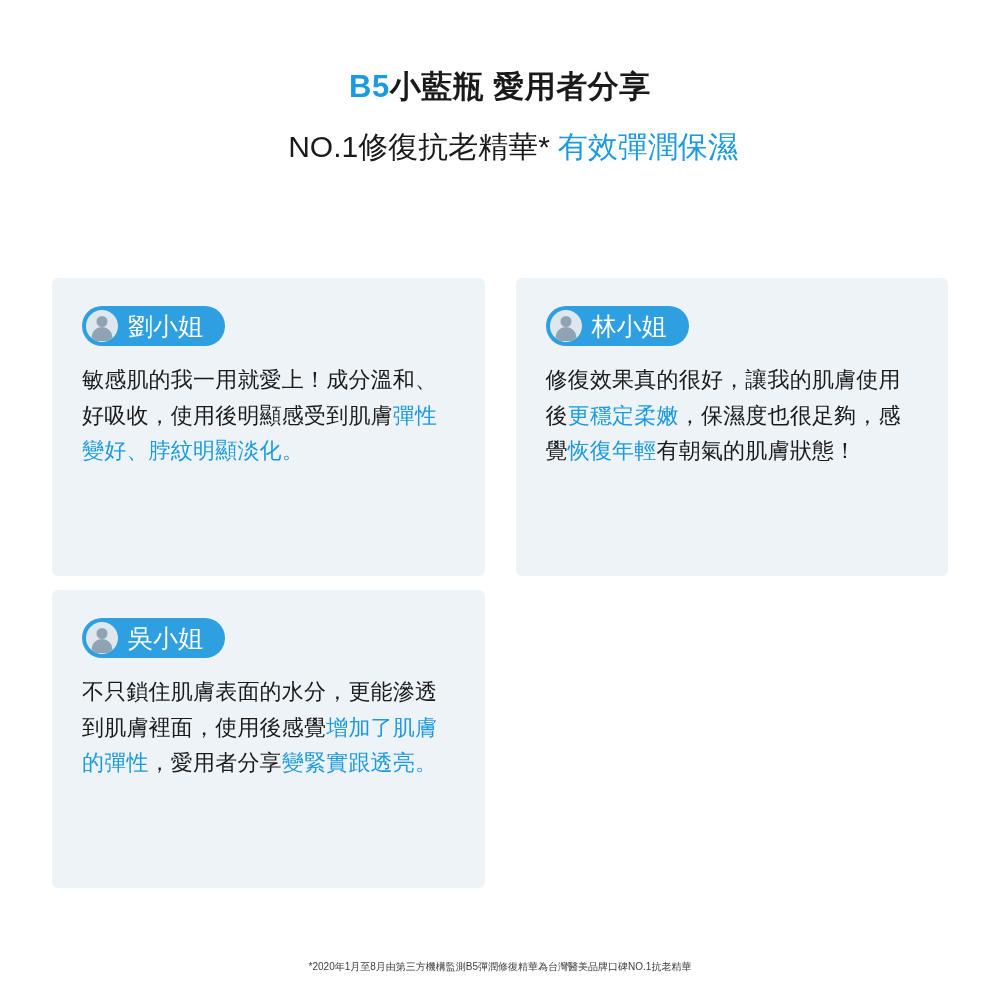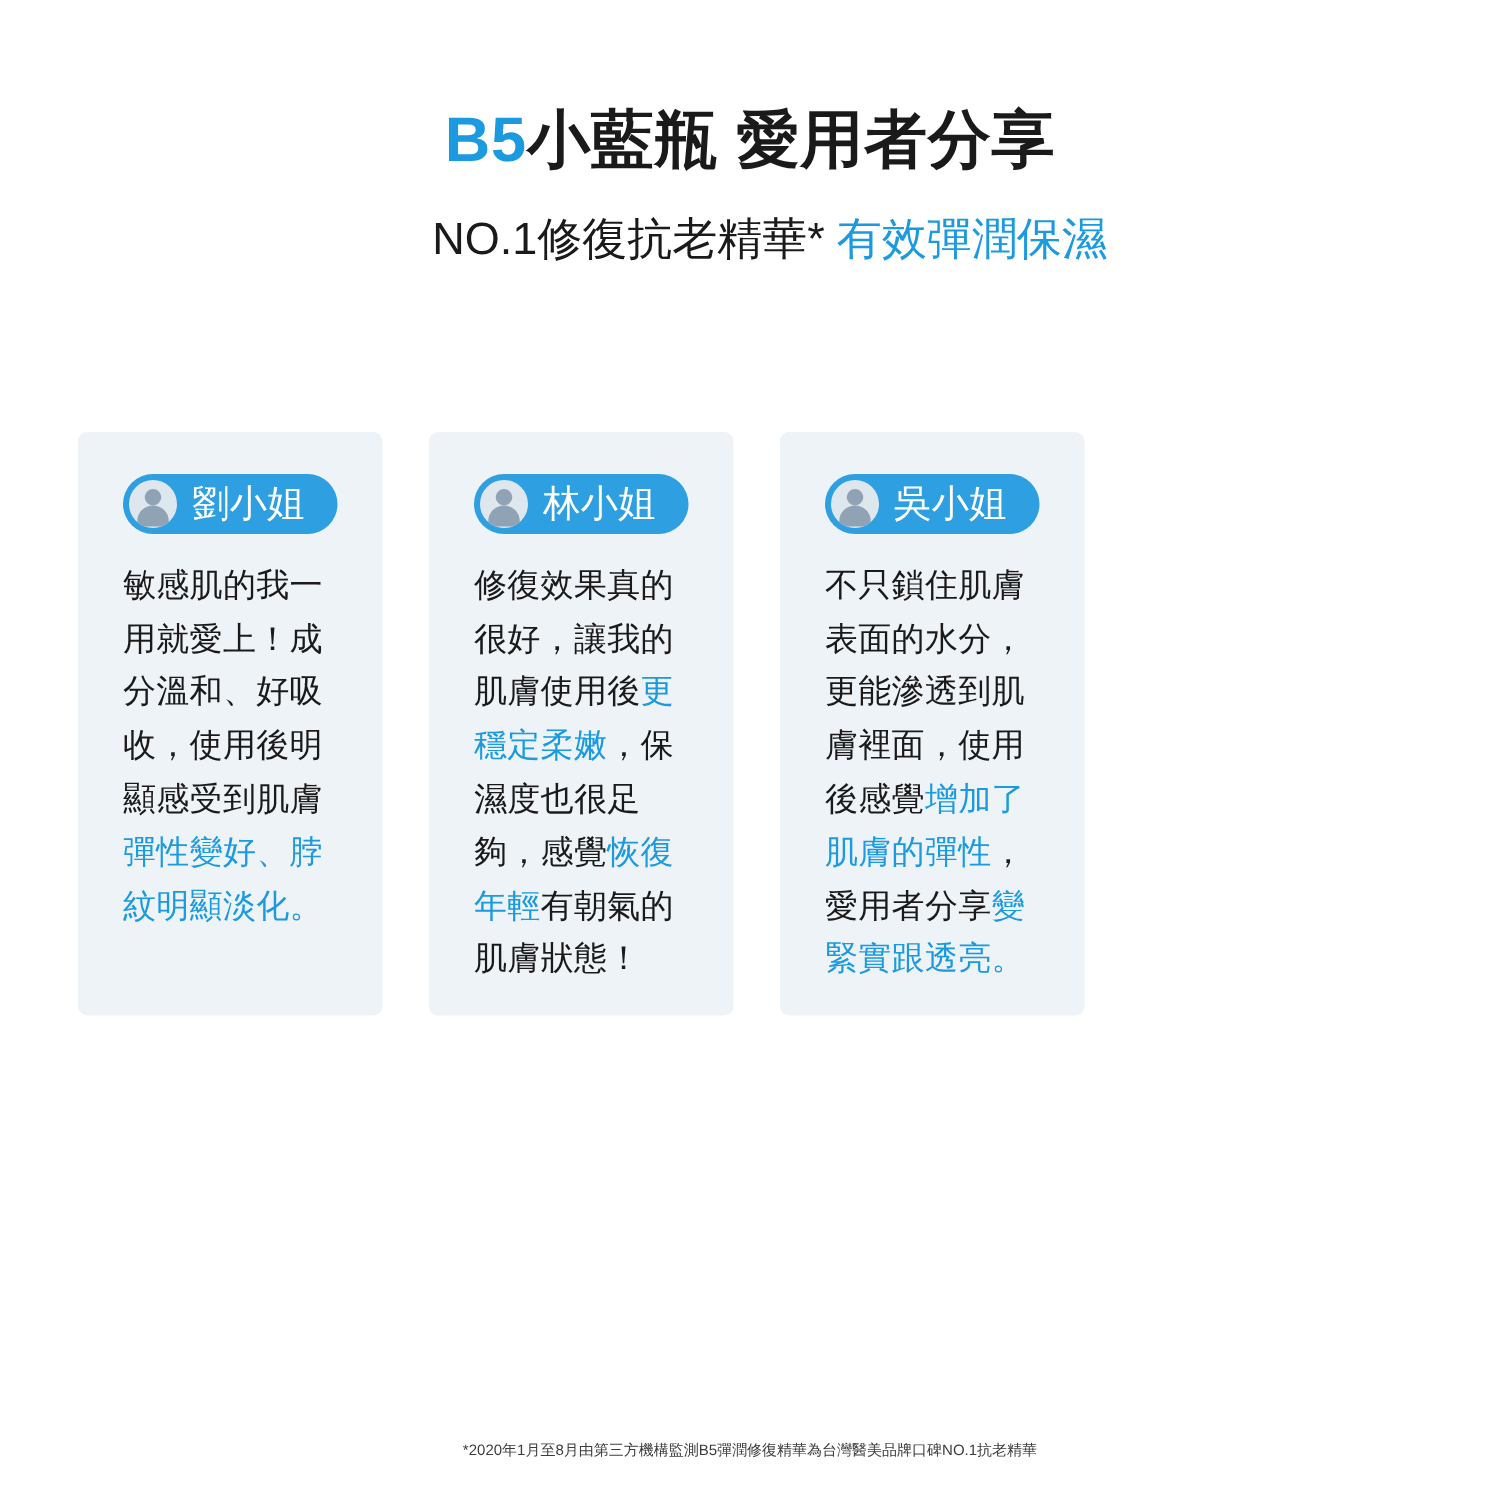--- a/index.html
+++ b/index.html
@@ -20,21 +20,21 @@
     height: 1000px;
     box-sizing: border-box;
   }
 
   
   .header {
     padding-top: 68px;
     text-align: center;
   }
   .title {
-    font-size: 42px;
+    font-size: 31px;
     font-weight: bold;
     letter-spacing: 0.5px;
     line-height: 1.2;
     white-space: nowrap;
   }
   .title .b5 {
     color: #1b9ae0;
   }
   .title .rest {
     color: #1a1a1a;
@@ -51,25 +51,25 @@
   }
   .subtitle .blue {
     color: #1b9ae0;
     margin-left: 8px;
   }
 
   
   .grid {
     position: absolute;
     left: 52px;
-    top: 288px;
+    top: 278px;
     width: 896px;
     height: 610px;
     display: grid;
-    grid-template-columns: 1fr 1fr 1fr 1fr;
+    grid-template-columns: 1fr 1fr;
     grid-template-rows: 1fr 1fr;
     gap: 14px 31px;
   }
   .card {
     background: #eef3f8;
     border-radius: 6px;
     padding: 28px 30px 20px 30px;
     box-sizing: border-box;
     position: relative;
   }

